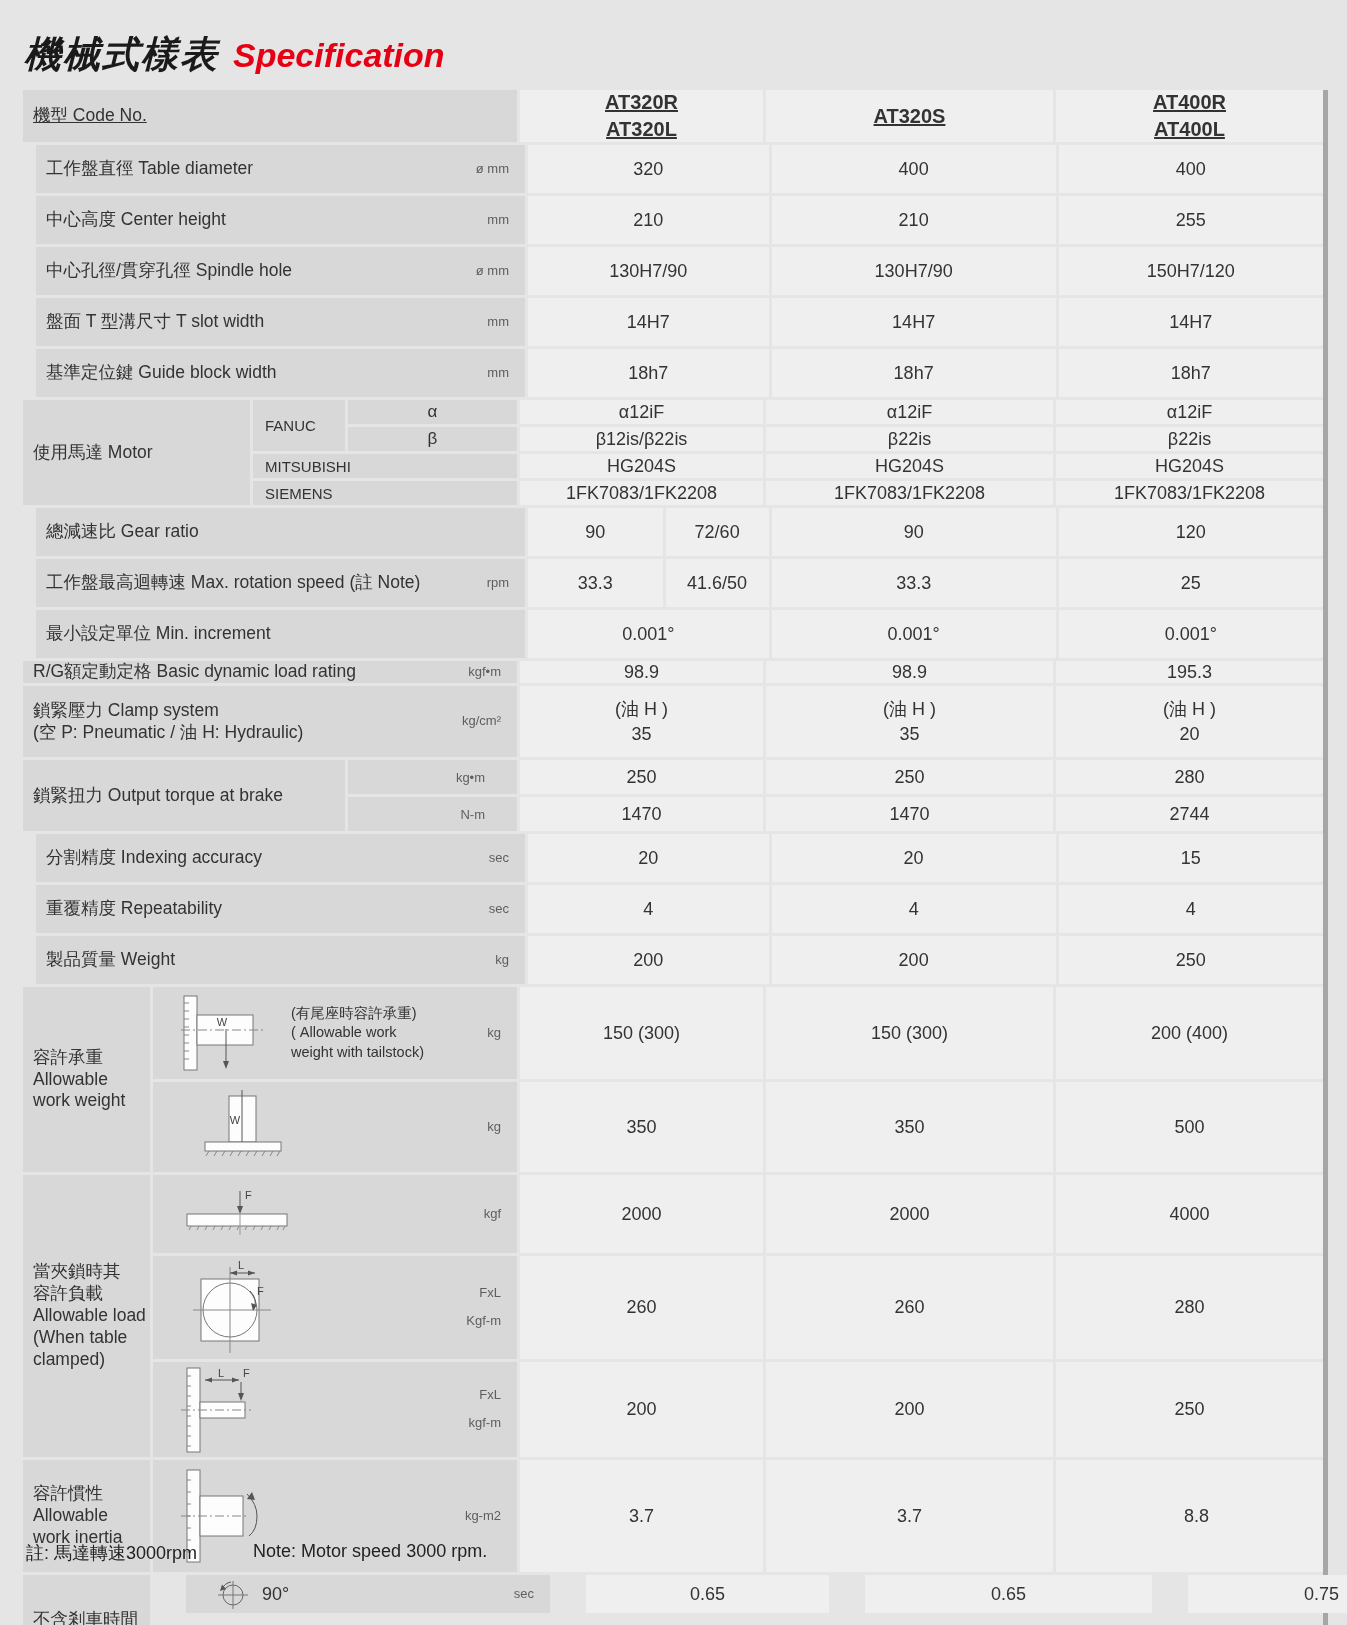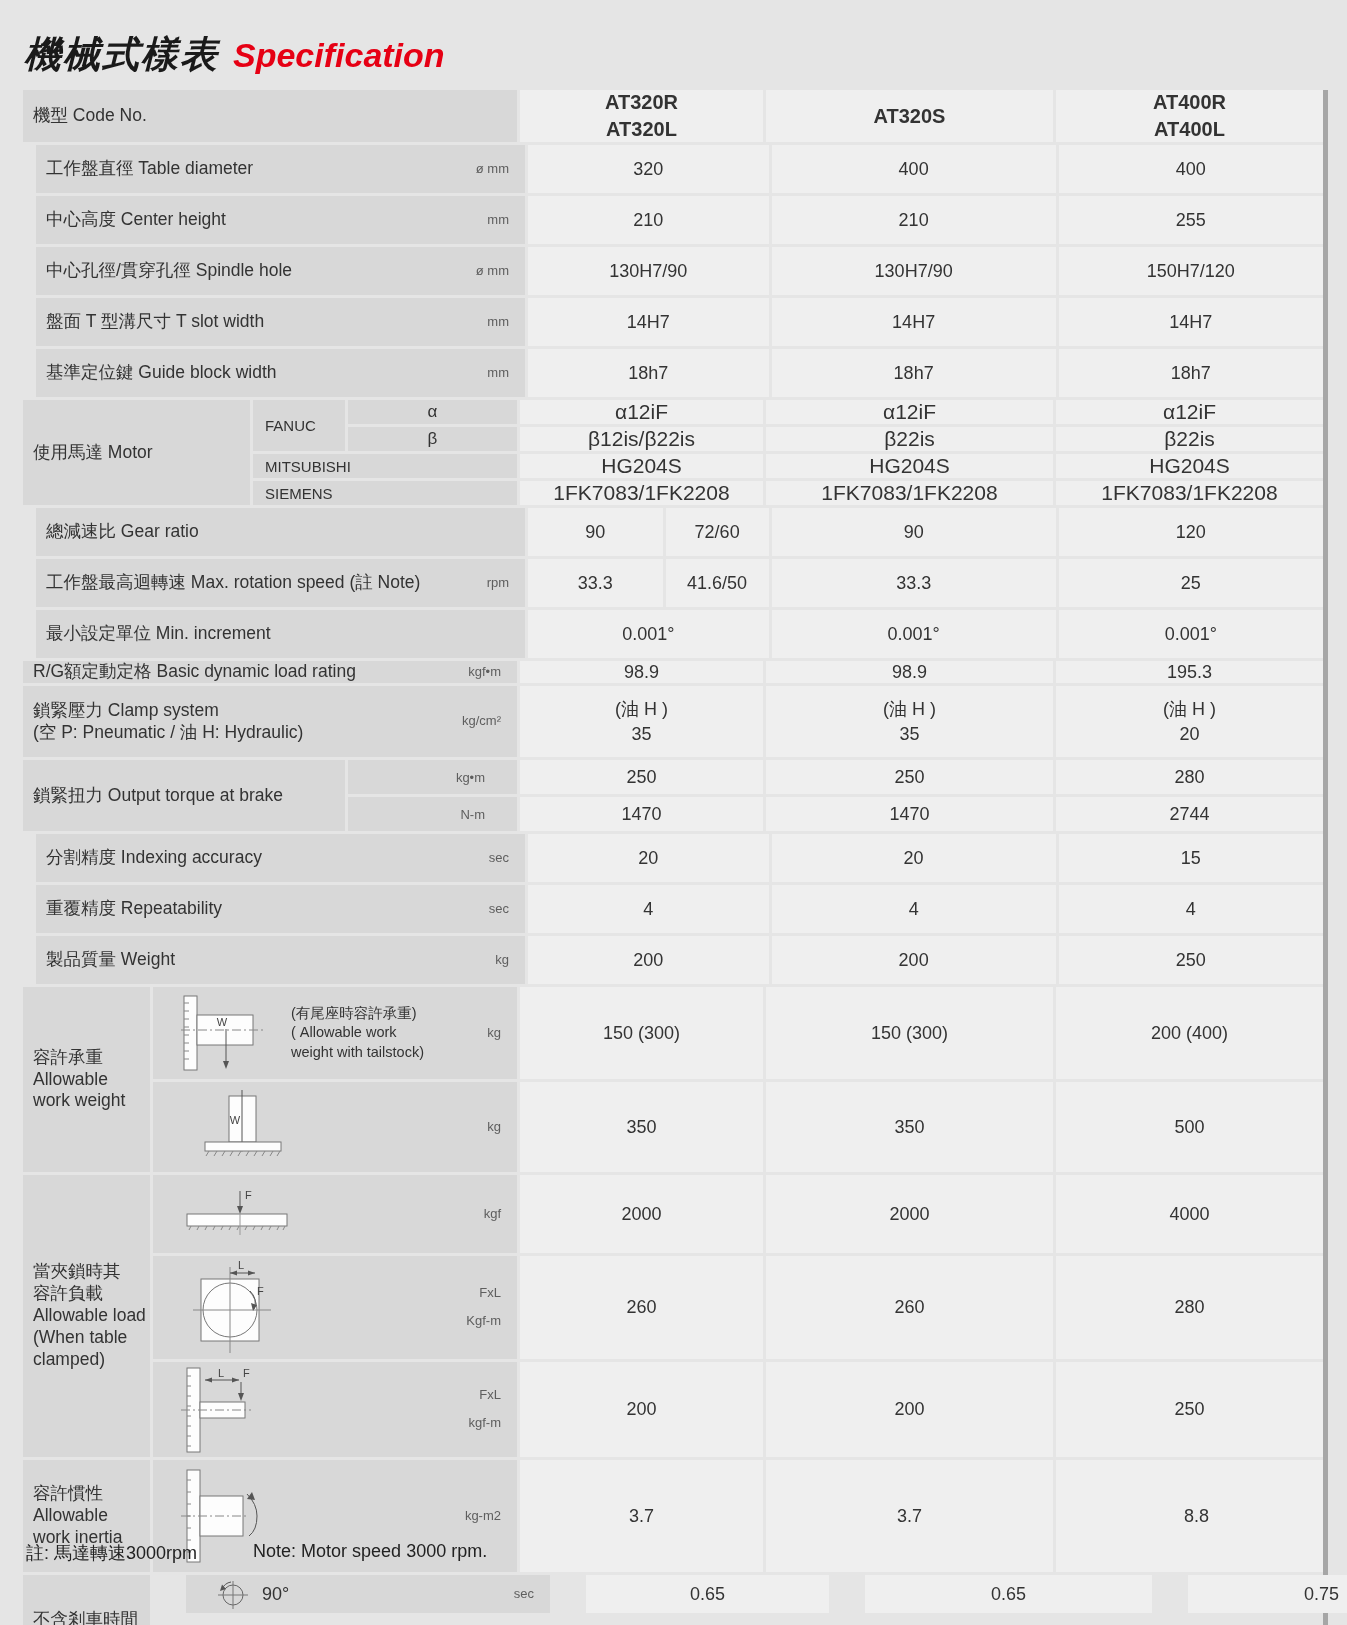--- a/index.html
+++ b/index.html
@@ -15,36 +15,36 @@
   .cell{box-sizing:border-box;display:flex;align-items:center;}
   .lab{background:#d8d8d8;}
   .val{background:#efefef;justify-content:center;font-size:18px;text-align:center;white-space:pre-line;line-height:1.35;}
   .lab-text{padding-left:10px;font-size:17.5px;line-height:1.25;white-space:pre-line;}
   .unit{margin-left:auto;padding-right:16px;font-size:13px;color:#5e5e5e;white-space:pre-line;text-align:right;line-height:1.6;}
 
   
   .w-label{width:494px;} .w-c1{width:243px;} .w-c2{width:287px;} .w-c3{width:267px;}
   .w-c1a{width:136px;} .w-c1b{width:104px;}
   
-  .h-head{height:52px;} .h-std{height:48px;padding-left:13px;} .h-rate{height:22px;} .h-clamp{height:71px;}
+  .h-head{height:52px;text-decoration:underline;} .h-std{height:48px;padding-left:13px;} .h-rate{height:22px;} .h-clamp{height:71px;}
 
   .head-lab{font-size:20px;}
   .head-val{font-weight:600;font-size:20px;}
 
   
   .motor-grid{display:grid;grid-template-columns:227px 92px 169px 243px 287px 267px;
               grid-auto-rows:24px;gap:3px;margin-bottom:3px;}
   .motor-grid .cell{height:auto;}
   .brand{font-size:15px;padding-left:12px;}
   .greek{justify-content:center;font-size:17px;}
   .m-label{grid-row:1/5;grid-column:1;}
   .fanuc{grid-row:1/3;grid-column:2;}
   .g-a{grid-row:1;grid-column:3;} .g-b{grid-row:2;grid-column:3;}
   .mitsu{grid-row:3;grid-column:2/4;} .siem{grid-row:4;grid-column:2/4;}
-  .motor-grid .val{font-size:21px;}
+  .motor-grid .val{font-size:18px;}
 
   
   .torque-grid{display:grid;grid-template-columns:322px 169px 243px 287px 267px;
                grid-auto-rows:34px;gap:3px;margin-bottom:3px;}
   .t-label{grid-row:1/3;grid-column:1;}
   .t-unit{justify-content:flex-end;padding-right:32px;font-size:13px;color:#5e5e5e;}
 
   
   .sec-grid{display:grid;gap:3px;margin-bottom:3px;}
   .aw-grid{grid-template-columns:127px 364px 243px 287px 267px;grid-template-rows:92px 90px;}

